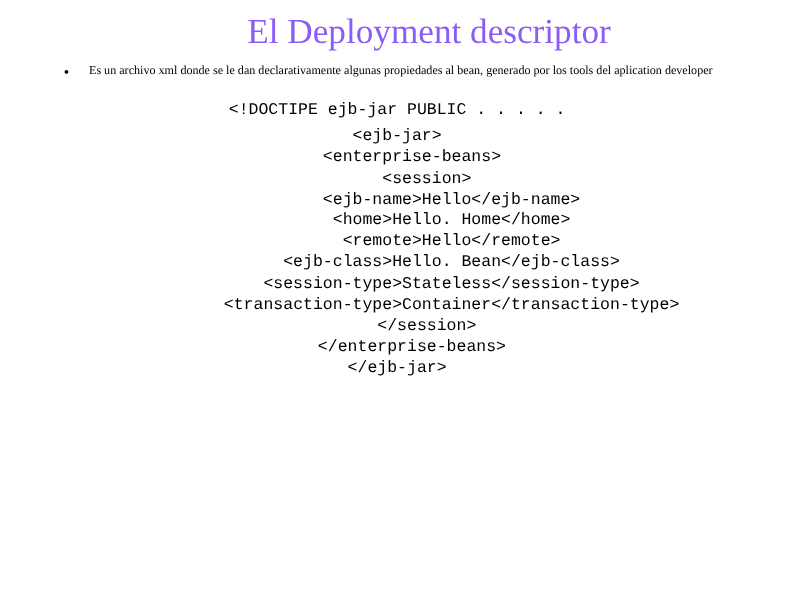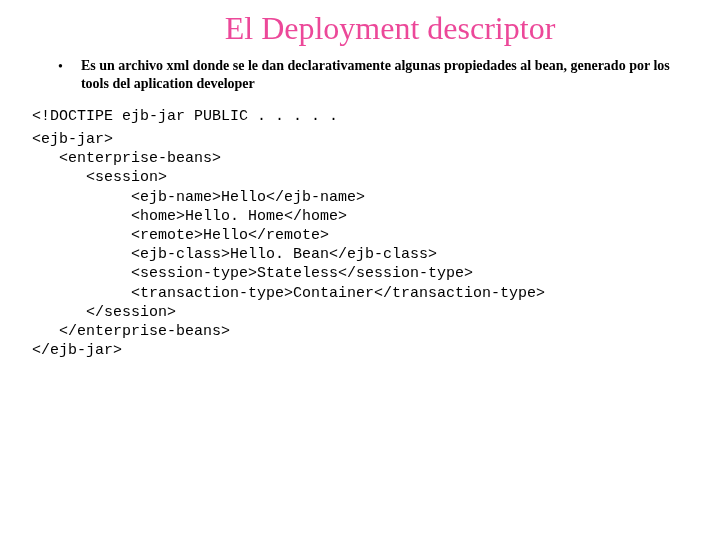--- a/index.html
+++ b/index.html
@@ -12,47 +12,48 @@
     color: #000000;
     box-sizing: border-box;
     overflow: hidden;
   }
   .slide {
     padding: 10px 30px 0 30px;
   }
   .title {
     font-size: 32px;
     font-weight: normal;
-    color: #ec4899;
+    color: #8b5cf6;
     text-align: center;
     margin: 0 0 10px 0;
     padding-left: 60px;
   }
   .bullet-row {
     display: flex;
     align-items: flex-start;
     margin: 0 0 14px 28px;
   }
   .bullet-dot {
     font-size: 14px;
     line-height: 20px;
     margin-right: 18px;
     flex: 0 0 auto;
   }
   .bullet-text {
-    font-size: 14px;
-    font-weight: bold;
+    font-size: 11px;
+    font-weight: normal;
     line-height: 1.28;
   }
   .code {
     font-family: "Courier New", Courier, monospace;
     font-size: 15px;
     line-height: 1.28;
     white-space: pre;
     margin-left: 2px;
+    text-align: center;
   }
   .code-block {
     margin-top: 4px;
   }
 </style>
 </head>
 <body>
 
 <div class="slide">
   <h1 class="title">El Deployment descriptor</h1>

